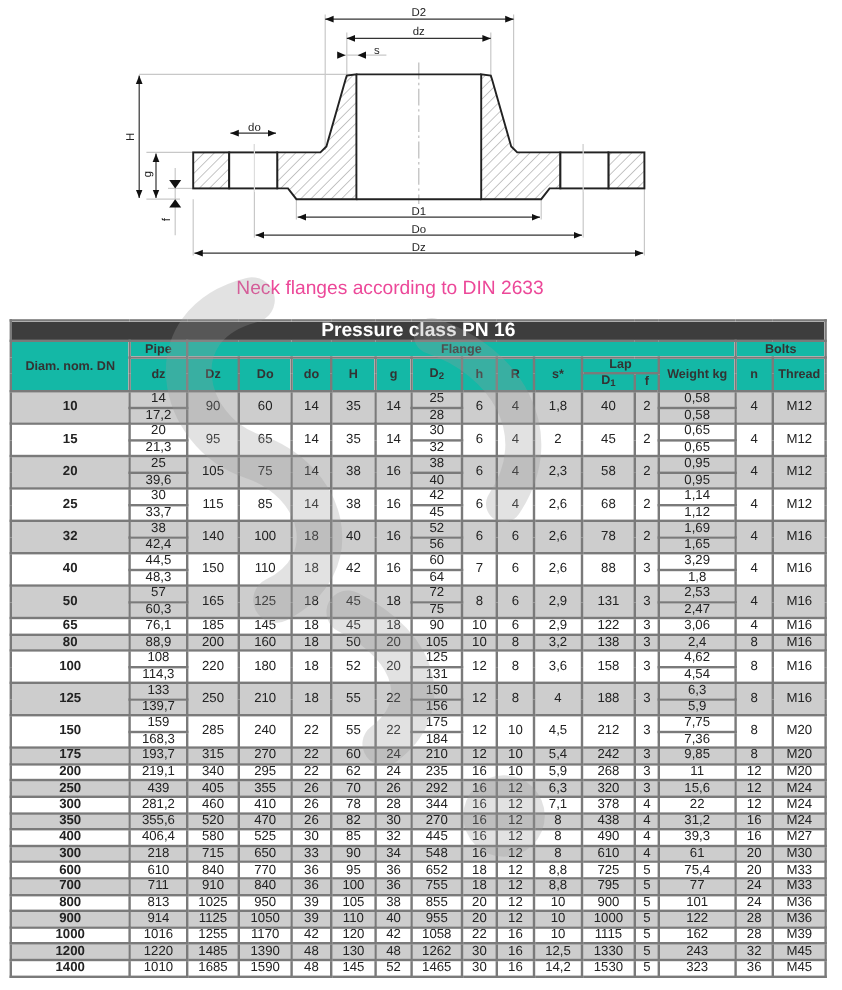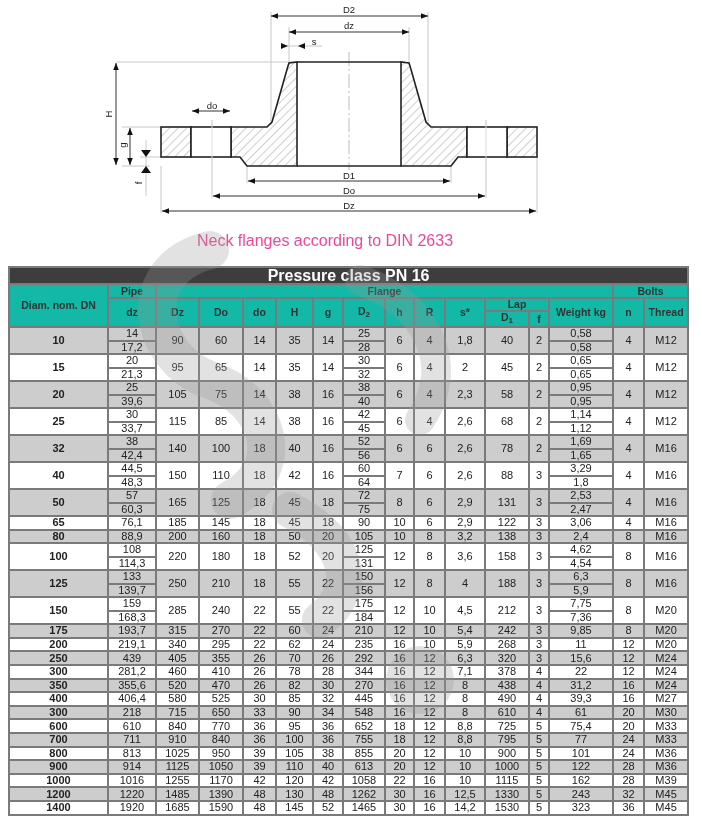--- a/index.html
+++ b/index.html
@@ -611,21 +611,21 @@
           <td>M36</td>
         </tr>
         <tr class="shaded single">
           <td class="dn">900</td>
           <td>914</td>
           <td>1125</td>
           <td>1050</td>
           <td>39</td>
           <td>110</td>
           <td>40</td>
-          <td>613</td>
+          <td>955</td>
           <td>20</td>
           <td>12</td>
           <td>10</td>
           <td>1000</td>
           <td>5</td>
           <td>122</td>
           <td>28</td>
           <td>M36</td>
         </tr>
         <tr class="plain single">
@@ -659,21 +659,21 @@
           <td>16</td>
           <td>12,5</td>
           <td>1330</td>
           <td>5</td>
           <td>243</td>
           <td>32</td>
           <td>M45</td>
         </tr>
         <tr class="plain single">
           <td class="dn">1400</td>
-          <td>1920</td>
+          <td>1010</td>
           <td>1685</td>
           <td>1590</td>
           <td>48</td>
           <td>145</td>
           <td>52</td>
           <td>1465</td>
           <td>30</td>
           <td>16</td>
           <td>14,2</td>
           <td>1530</td>

